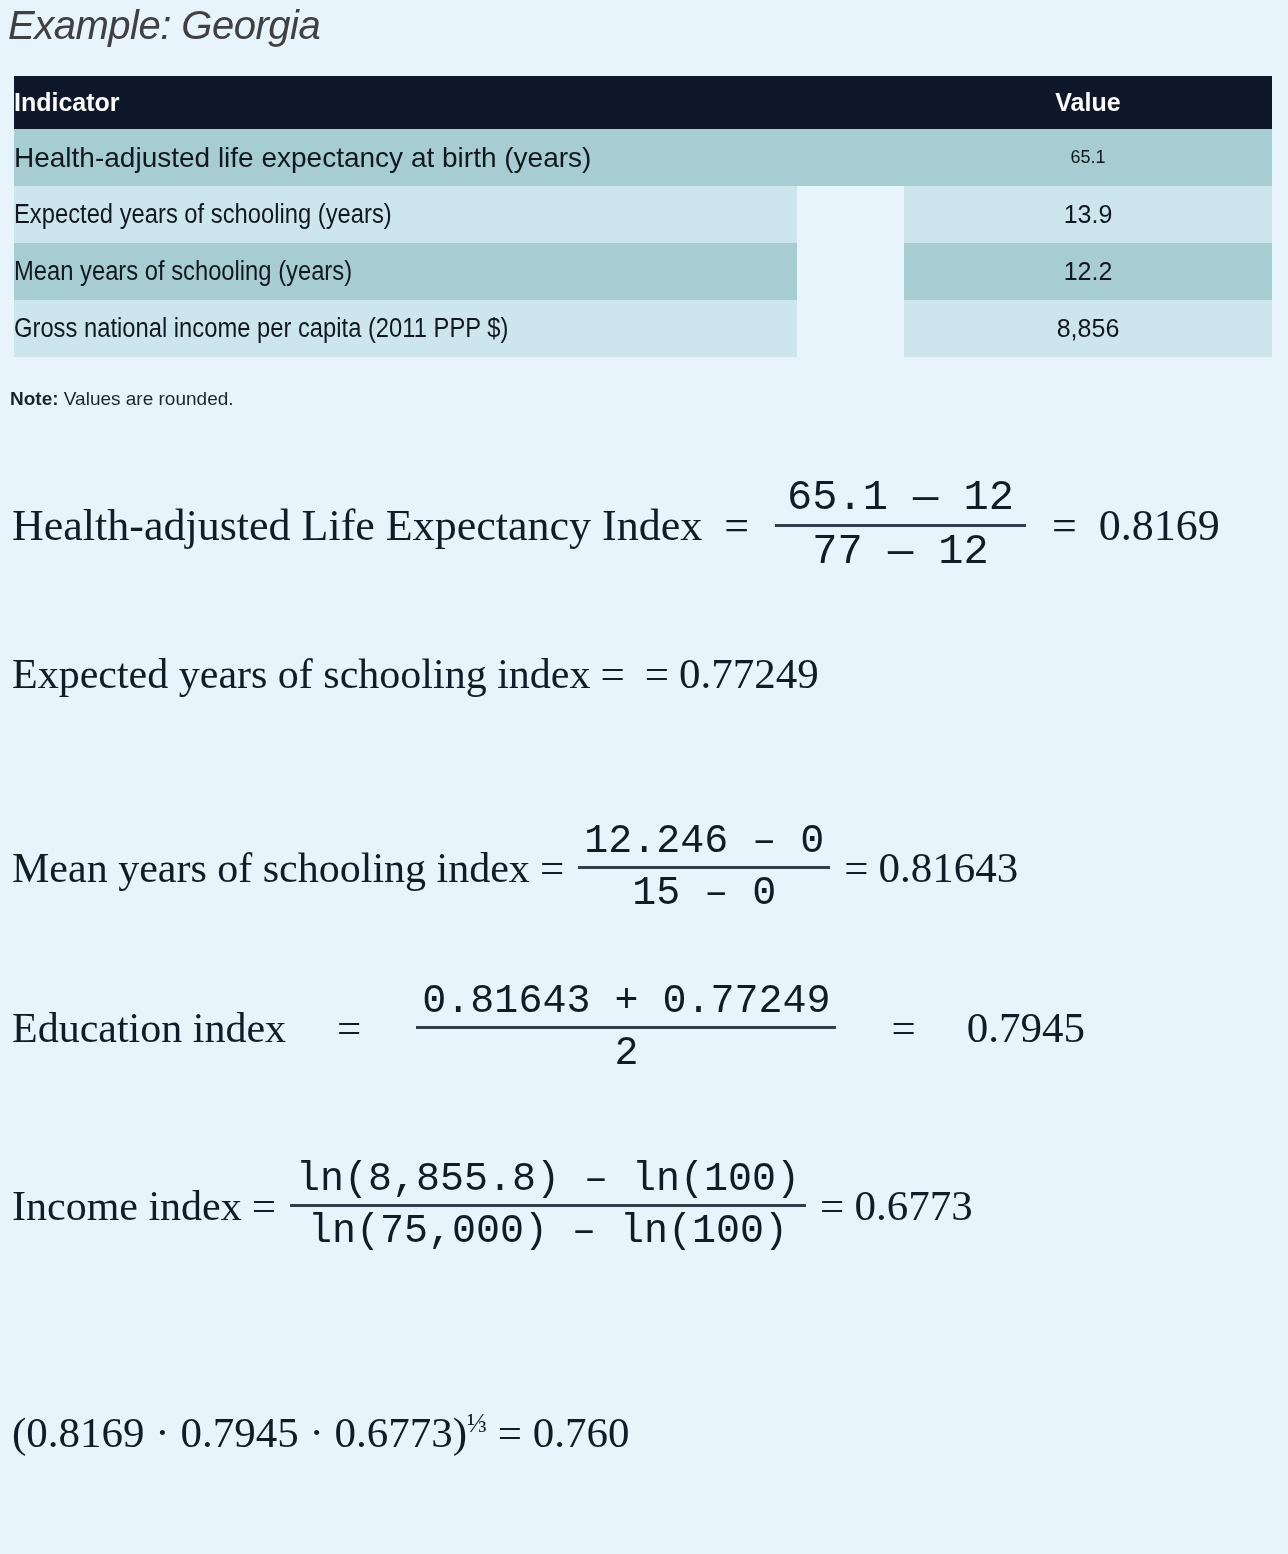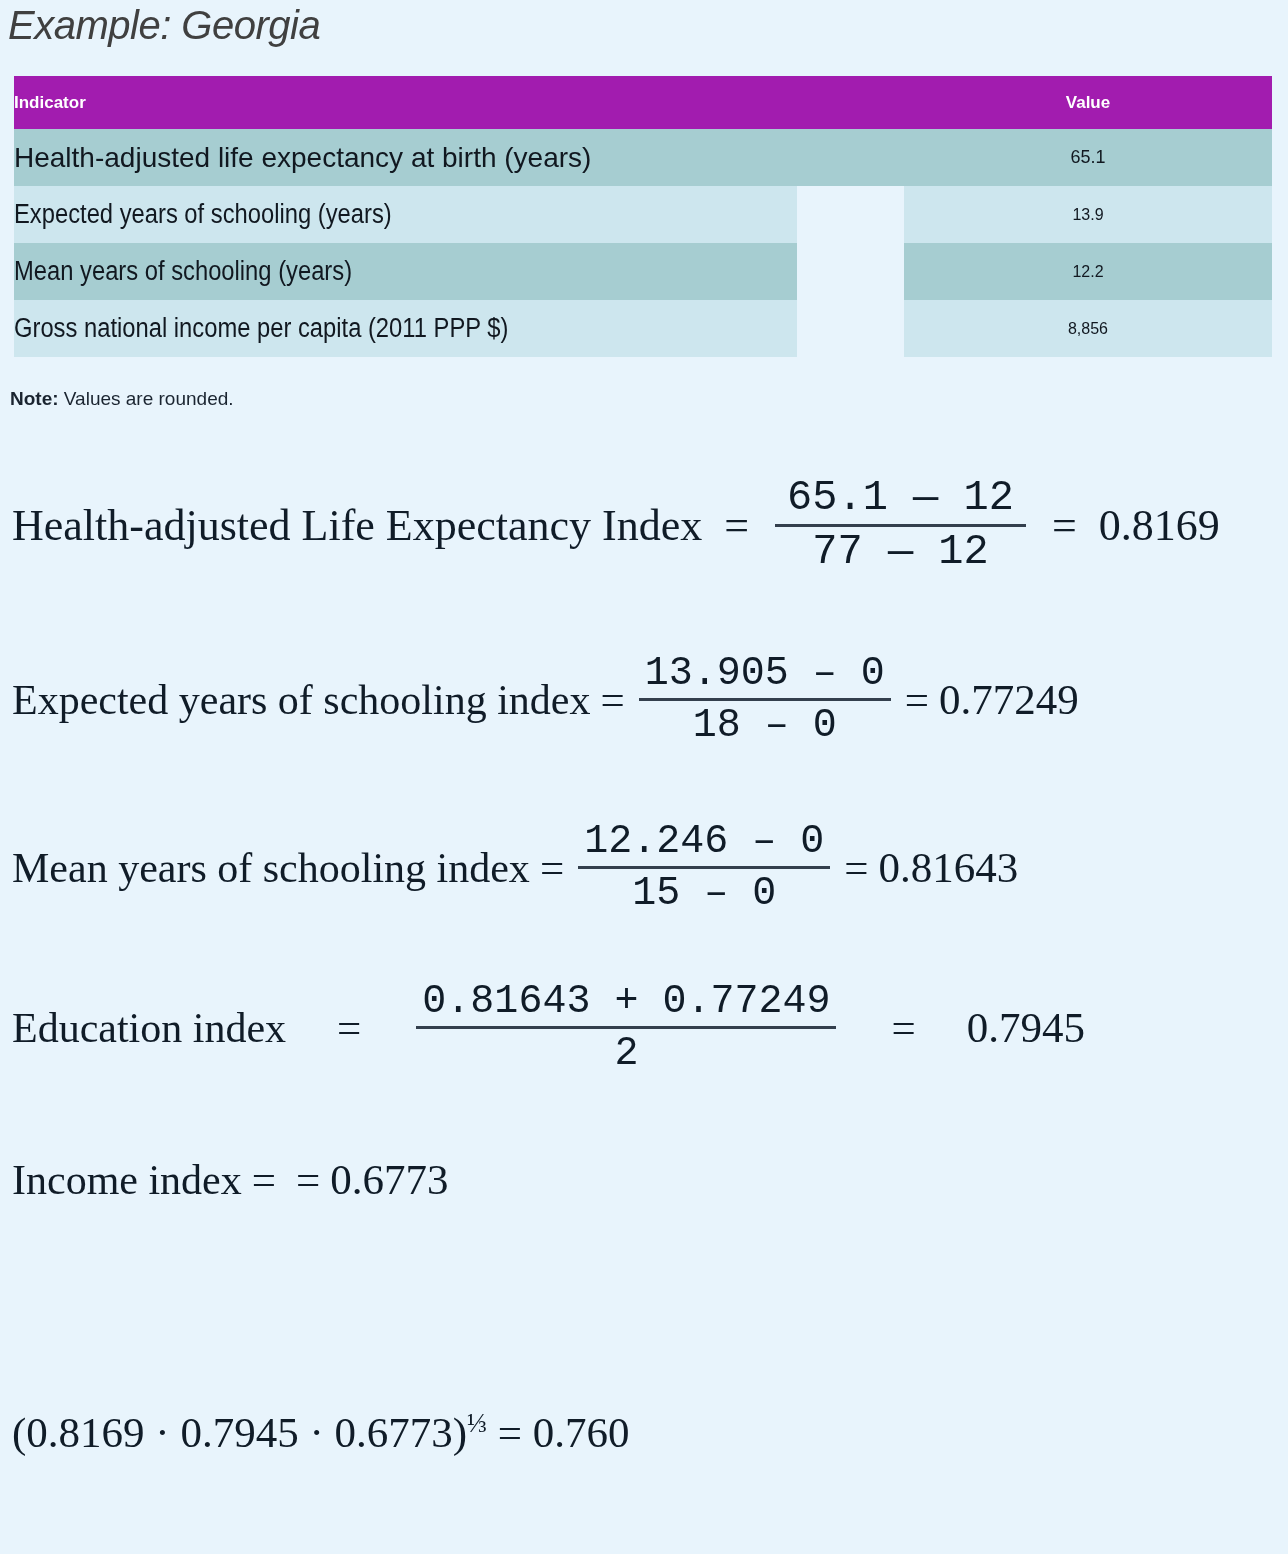--- a/index.html
+++ b/index.html
@@ -37,46 +37,46 @@
     width: 1258px;
     border-collapse: collapse;
     table-layout: fixed;
   }
   #indicator-table th,
   #indicator-table td {
     padding: 0;
     margin: 0;
   }
   .th-indicator, .th-value {
-    background: #a21caf;
+    background: #0f172a;
     color: #ffffff;
     font-family: "Liberation Sans Narrow", "Liberation Sans", sans-serif;
     font-weight: bold;
-    font-size: 17px;
+    font-size: 25px;
     height: 53px;
     vertical-align: middle;
     text-align: left;
   }
   .th-indicator { padding-left: 14px; width: 890px; }
   .th-value { text-align: center; width: 368px; padding-right: 200px; }
 
   .row-dark  > td { background: #a6cdd1; }
   .row-light > td { background: #cde6ee; }
 
   .cell-indicator {
     color: #111820;
     font-size: 27px;
     height: 57px;
     vertical-align: middle;
     padding-left: 14px;
     white-space: nowrap;
   }
   .cell-value {
     color: #111820;
-    font-size: 16px;
+    font-size: 25px;
     height: 57px;
     vertical-align: middle;
     text-align: center;
     padding-right: 200px;
     white-space: nowrap;
   }
   
   tr.face-regular .cell-indicator { font-family: "Liberation Sans", sans-serif; font-size: 28px; }
   tr.face-regular .cell-value     { font-family: "Liberation Sans", sans-serif; font-size: 18px; }
   tr.face-narrow  .cell-indicator { font-family: "Liberation Sans Narrow", "Liberation Sans", sans-serif; transform: scaleX(0.88); transform-origin: left center; }
@@ -207,25 +207,20 @@
     <span class="bar"></span>
     <span class="den">77 — 12</span>
   </span>
   <span class="eq-eq">=</span>
   <span class="eq-result">0.8169</span>
 </div>
 
 <div class="equation" id="eq-eys">
   <span class="eq-label">Expected years of schooling index</span>
   <span class="eq-eq">=</span>
-  <span class="frac">
-    <span class="num">13.905 – 0</span>
-    <span class="bar"></span>
-    <span class="den">18 – 0</span>
-  </span>
   <span class="eq-eq">=</span>
   <span class="eq-result">0.77249</span>
 </div>
 
 <div class="equation" id="eq-mys">
   <span class="eq-label">Mean years of schooling index</span>
   <span class="eq-eq">=</span>
   <span class="frac">
     <span class="num">12.246 – 0</span>
     <span class="bar"></span>
@@ -243,19 +238,24 @@
     <span class="bar"></span>
     <span class="den">2</span>
   </span>
   <span class="eq-eq">=</span>
   <span class="eq-result">0.7945</span>
 </div>
 
 <div class="equation" id="eq-income">
   <span class="eq-label">Income index</span>
   <span class="eq-eq">=</span>
+  <span class="frac">
+    <span class="num">ln(8,855.8) – ln(100)</span>
+    <span class="bar"></span>
+    <span class="den">ln(75,000) – ln(100)</span>
+  </span>
   <span class="eq-eq">=</span>
   <span class="eq-result">0.6773</span>
 </div>
 
 <div id="eq-hdi">
   <div class="hdi-line2"><span>(0.8169 · 0.7945 · 0.6773)</span><span class="exp">⅓</span><span> = 0.760</span></div>
 </div>
 
 </body></html>

